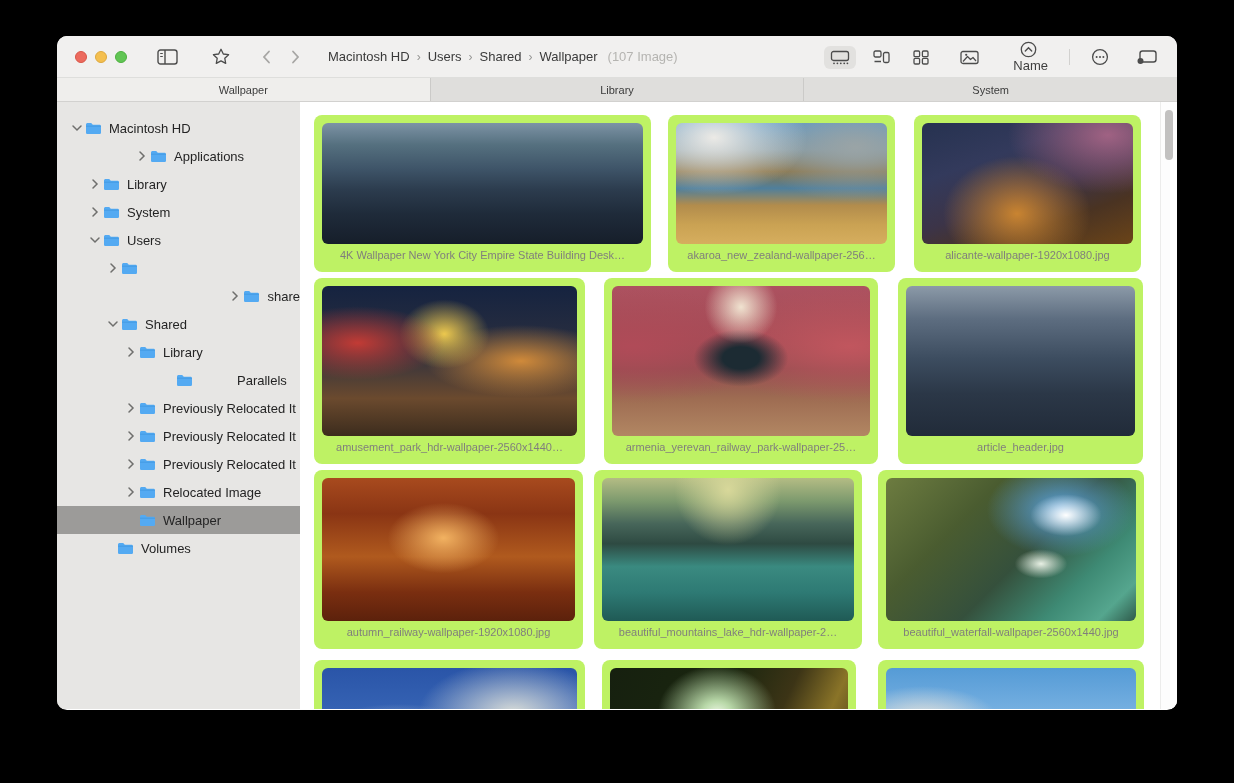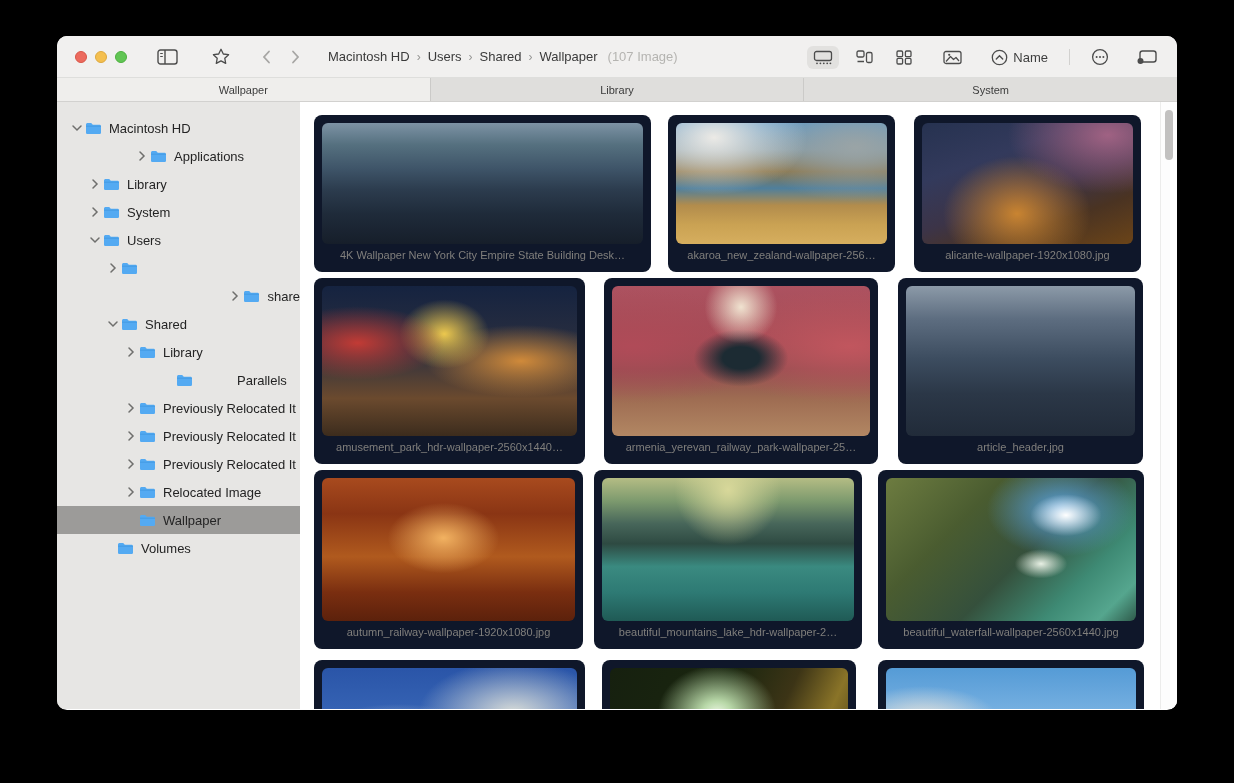--- a/index.html
+++ b/index.html
@@ -12,21 +12,21 @@
 
   
   .toolbar { position:relative; height:42px; background:#f1f0ef; border-bottom:1px solid #dededc;
              display:flex; align-items:center; }
   .traffic { display:flex; gap:8px; margin-left:18px; }
   .light { width:12px; height:12px; border-radius:50%; }
   .light.red { background:#ec6a5e; border:0.5px solid #d95548; }
   .light.yellow { background:#f4bf4f; border:0.5px solid #dea93e; }
   .light.green { background:#61c554; border:0.5px solid #4eb03f; }
   .tbtn { background:none; border:none; display:flex; align-items:center; justify-content:center;
-          padding:4px 6px; border-radius:6px; cursor:default; color:#4c4c4c; }
+          padding:4px 6px; border-radius:6px; cursor:default; color:#4c4c4c;flex-direction:column; }
   .tbtn svg { display:block; }
   .tbtn.selected { background:#e2e1df; }
   .tb-sidebar { margin-left:24px; }
   .tb-star { margin-left:22px; }
   .tb-back { margin-left:20px; }
   .tb-fwd { margin-left:8px; }
   .breadcrumb { display:flex; align-items:center; margin-left:22px; font-size:13px; color:#3a3a3a; white-space:nowrap; }
   .crumb { cursor:default; }
   .crumb-sep { color:#979795; margin:0 7px; font-size:12px; }
   .crumb-count { color:#b5b4b1; margin-left:10px; }
@@ -46,21 +46,21 @@
   .sidebar { width:243px; background:#e7e6e4; padding-top:12px; overflow:hidden; flex:none; }
   .tree-row { display:flex; align-items:center; height:28px; font-size:13px; color:#242424; cursor:default; white-space:nowrap; }
   .tree-row.selected { background:#9c9b99; }
   .tw-chev { width:16px; flex:none; display:flex; align-items:center; justify-content:center; }
   .tw-chev svg { display:block; }
   .tw-chev.expanded svg { transform:rotate(90deg); }
   .tw-icon { margin-right:7px; flex:none; display:flex; }
   .tree-label { overflow:hidden; }
 
   .content { flex:1; position:relative; background:#fff; overflow:hidden; }
-  .cell { position:absolute; background:#0f172a; border-radius:8px; padding:8px; cursor:default; }
+  .cell { position:absolute; background:#bef264; border-radius:8px; padding:8px; cursor:default; }
   .thumb-img { width:100%; border-radius:6px; }
   .caption { margin-top:5px; height:15px; font-size:11px; color:#807f7c; text-align:center;
              white-space:nowrap; overflow:hidden; }
 
   .scroll-track { position:absolute; top:0; right:0; width:17px; height:100%;
                   background:#fdfdfd; border-left:1px solid #ececeb; }
   .scroll-thumb { position:absolute; top:8px; right:4px; width:8px; height:50px;
                   border-radius:4px; background:#c2c1c0; }
 </style>
 </head>

